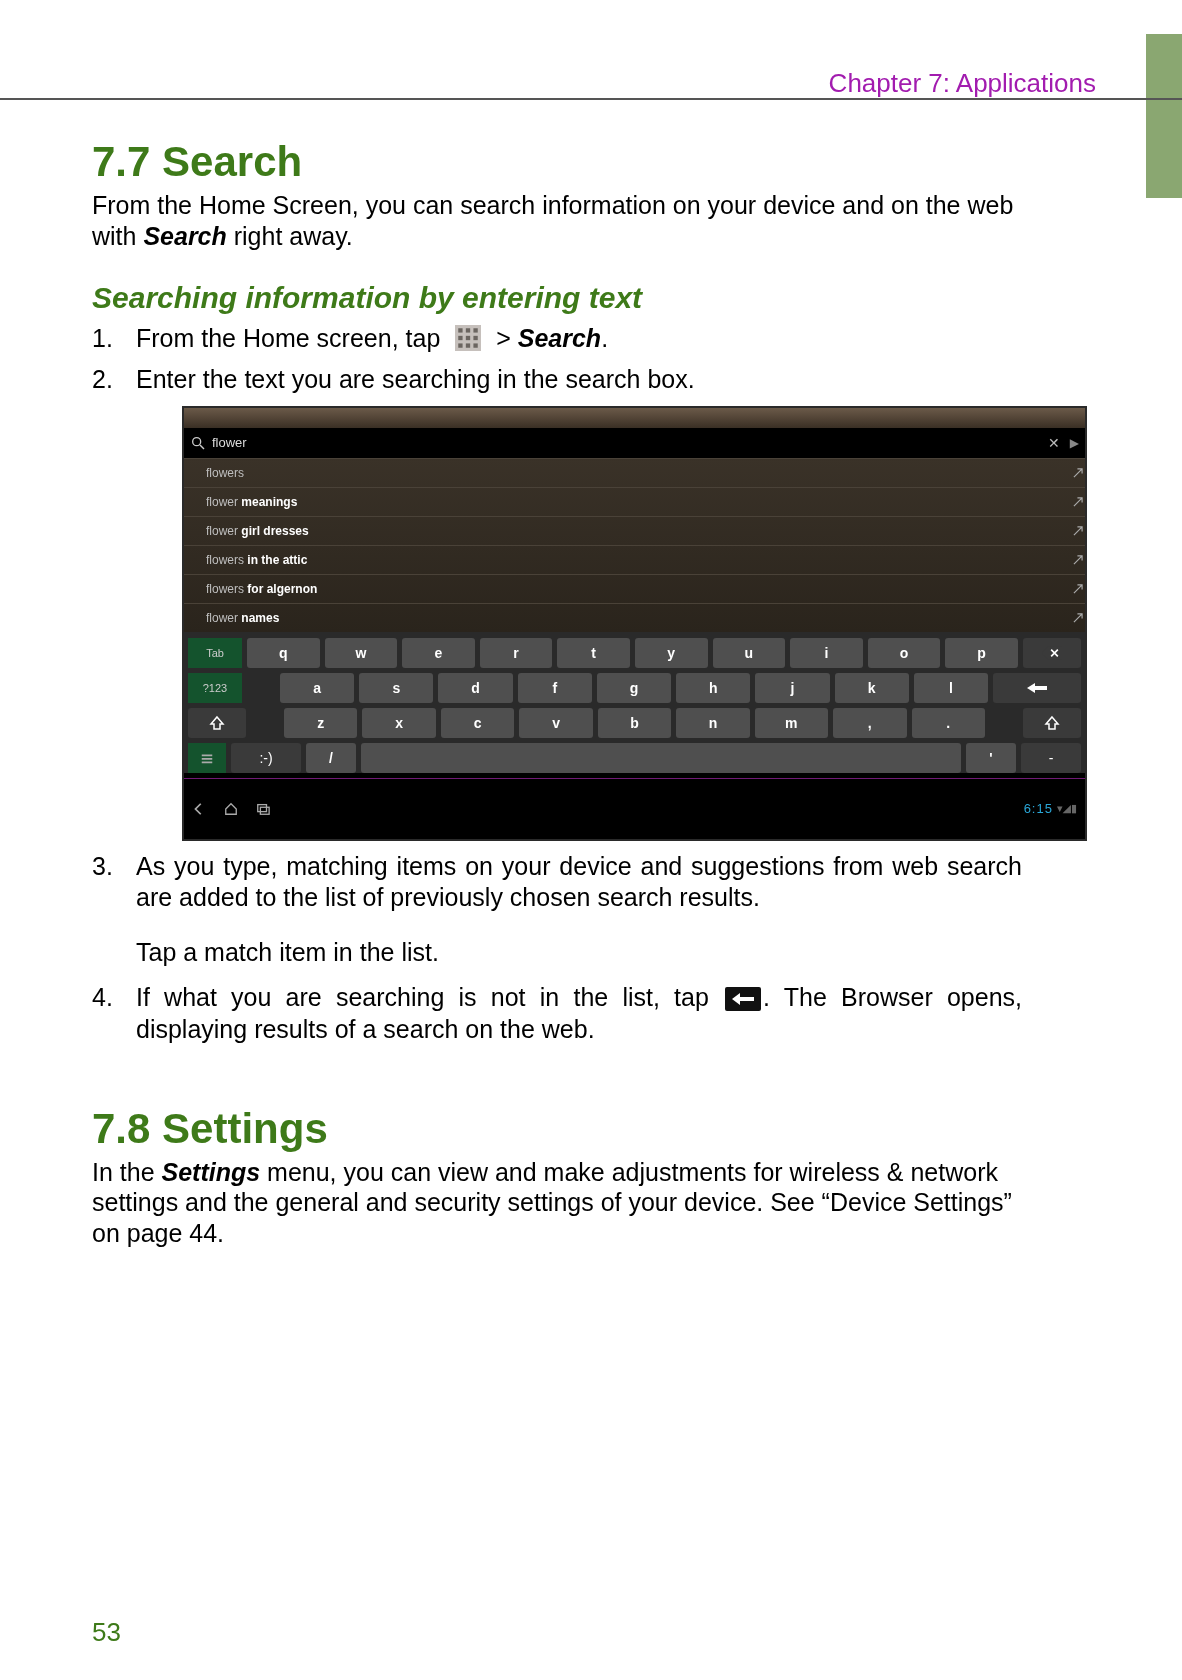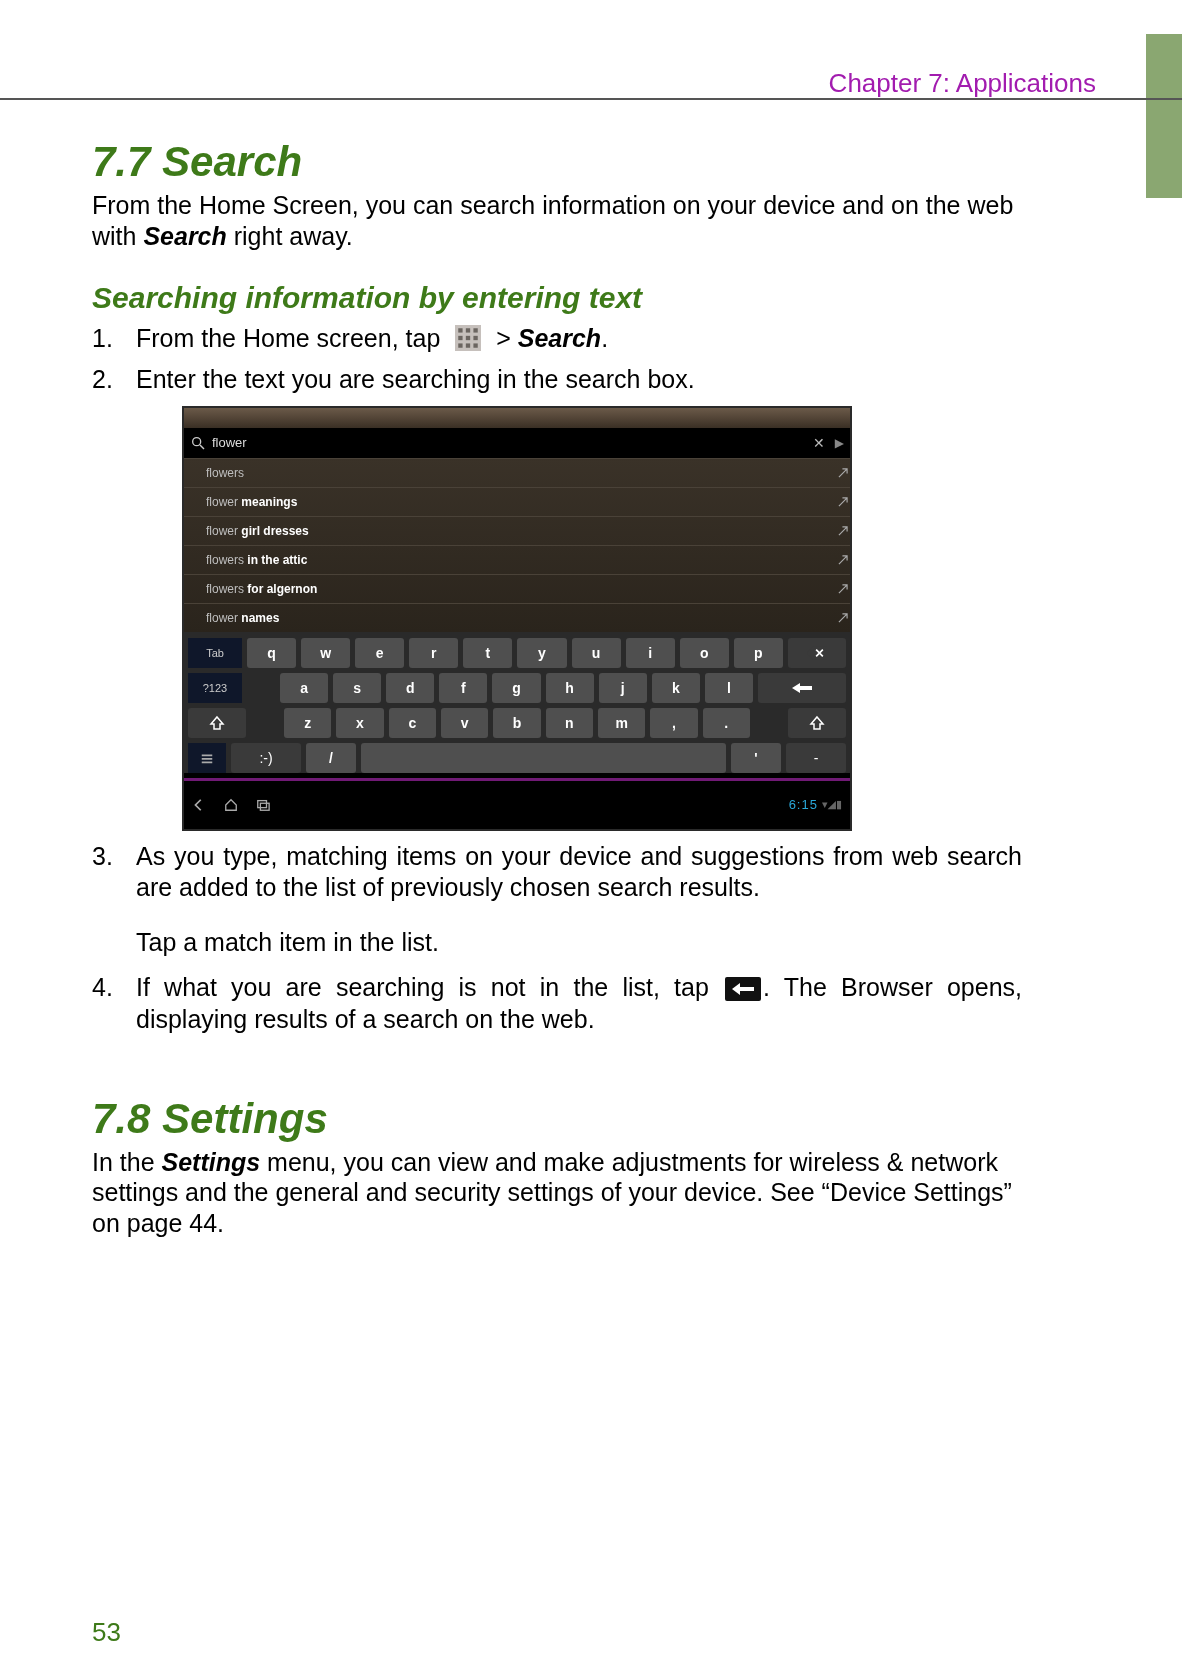--- a/index.html
+++ b/index.html
@@ -40,21 +40,20 @@
     color: #a21caf;
   }
   .content {
     position: absolute;
     left: 92px;
     top: 138px;
     width: 930px;
   }
   h2.section-green {
     color: #3e7a19;
-    font-style: italic;
     font-weight: bold;
     font-size: 42px;
     margin: 0 0 4px 0;
   }
   p.intro {
     font-size: 25px;
     margin: 0 0 30px 0;
     line-height: 1.22;
   }
   h3.sub-green {
@@ -101,21 +100,21 @@
     vertical-align: -5px;
     margin: 0 2px;
     background: #111;
     border-radius: 2px;
     position: relative;
   }
   .enter-icon svg {
     position: absolute; left: 3px; top: 2px; width: 30px; height: 20px;
   }
   .screenshot-wrap {
-    width: 670px;
+    width: 905px;
     margin: 8px 12px 10px 90px;
     border: 2px solid #2a2a2a;
     box-sizing: border-box;
     background: #000;
     font-family: Arial, sans-serif;
   }
   .ss-banner {
     height: 20px;
     background: linear-gradient(#6b5a49, #3a2f24);
   }
@@ -168,21 +167,21 @@
     border-radius: 3px;
     height: 30px;
     display: flex;
     align-items: center;
     justify-content: center;
     font-size: 14px;
     font-weight: bold;
   }
   .kbd-letter { flex: 1; }
   .kbd-side-dark {
-    background: #0f172a;
+    background: #14532d;
     color: #ccc;
     font-size: 11px;
     width: 54px;
     flex: 0 0 54px;
     display: flex;
     align-items: center;
     justify-content: center;
     text-align: center;
   }
   .kbd-side-grey {
@@ -198,22 +197,22 @@
   }
   .kbd-wide { width: 88px; flex: 0 0 88px; }
   .kbd-spacer { flex: 0 0 28px; }
   .ss-navbar {
     height: 24px;
     background: #000;
     display: flex;
     align-items: center;
     color: #888;
     font-size: 11px;
-    padding: 12px 8px;
-    border-top: 3px solid #701a75;
+    padding: 18px 8px;
+    border-top: 1px solid #701a75;
   }
   .ss-navbar .nav-icons { display: flex; gap: 18px; align-items: center; }
   .ss-navbar svg { width: 14px; height: 14px; stroke: #aaa; fill: #aaa; }
   .ss-navbar .clock { margin-left: auto; color: #2aa7d8; font-size: 13px; letter-spacing: 1px; }
   .ss-navbar .statuses { color: #666; margin-left: 4px; font-size: 11px; }
   .page-number {
     position: absolute;
     left: 92px;
     bottom: 32px;
     color: #3e7a19;

